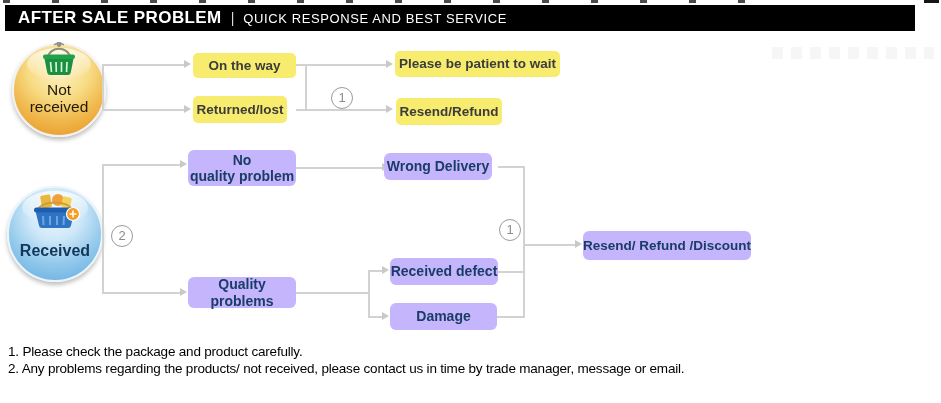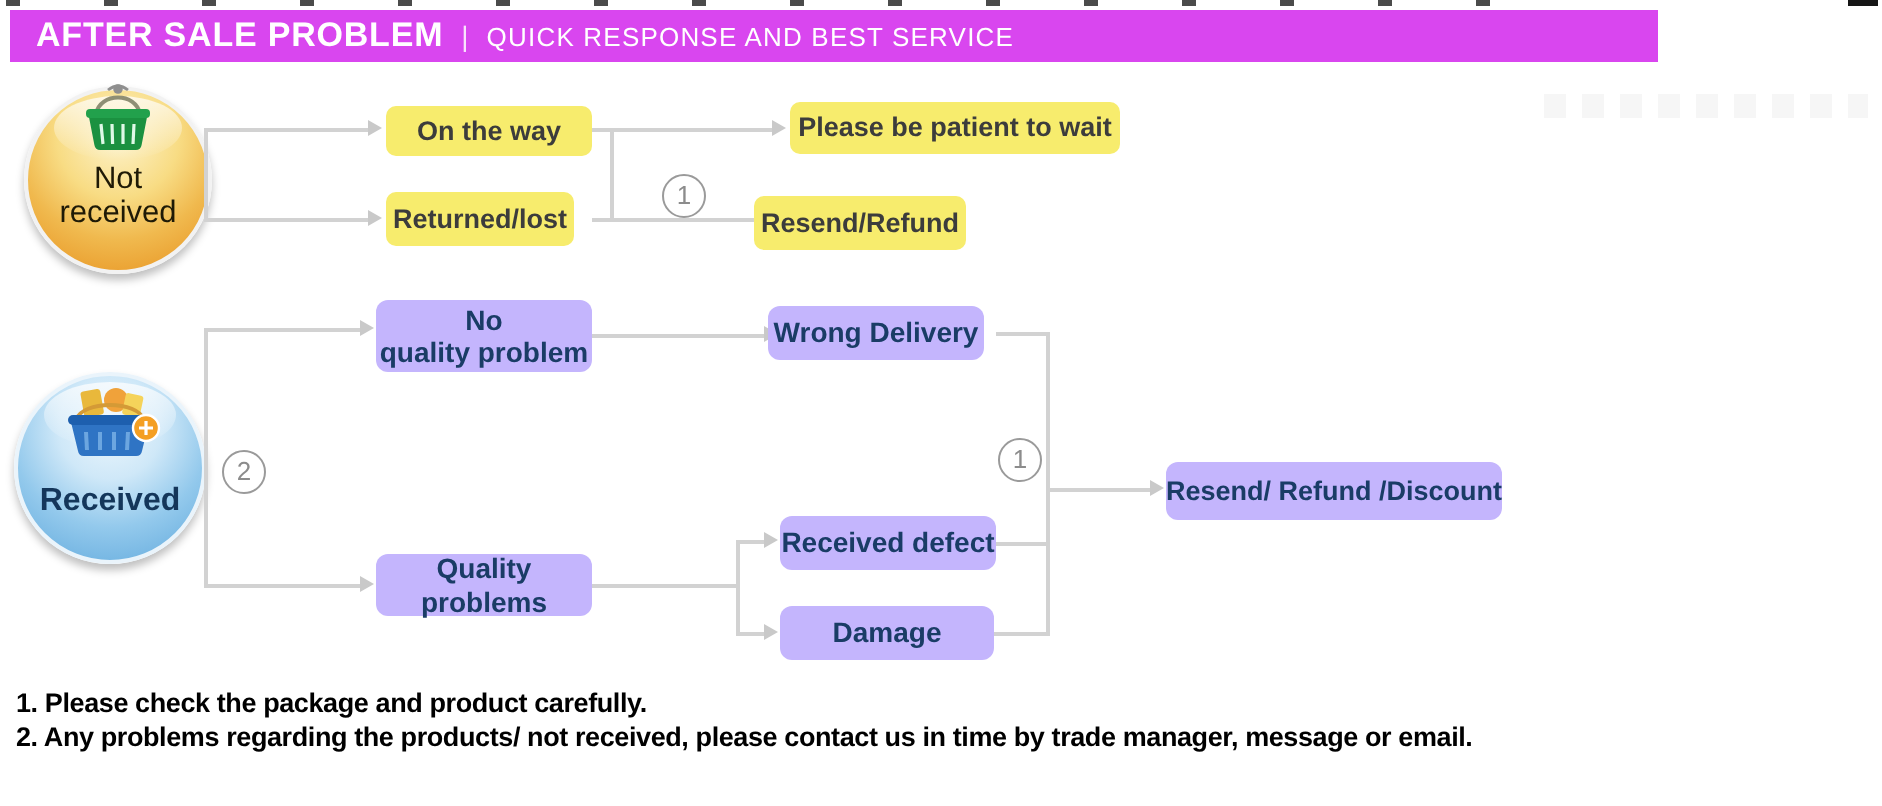--- a/index.html
+++ b/index.html
@@ -7,21 +7,21 @@
         font-family:"Liberation Sans",sans-serif;}
 
   
   .crop-dashes{position:absolute;left:3px;top:0;width:765px;height:3px;
     background:repeating-linear-gradient(90deg,#2b2b2b 0 7px,transparent 7px 49px);opacity:.85;}
   .crop-dash-right{position:absolute;left:924px;top:0;width:15px;height:3px;background:#161616;}
   .faint-ghost{position:absolute;left:772px;top:47px;width:162px;height:12px;opacity:.5;
     background:repeating-linear-gradient(90deg,#ededed 0 11px,transparent 11px 19px);}
 
   
-  .banner{position:absolute;left:5px;top:5px;width:824px;height:26px;background:#d946ef;
+  .banner{position:absolute;left:5px;top:5px;width:910px;height:26px;background:#000000;
     display:flex;align-items:center;padding-left:13px;box-sizing:border-box;color:#fff;}
   .banner .title{font-size:17px;font-weight:800;letter-spacing:.4px;}
   .banner .sep{font-size:14px;font-weight:300;margin:0 9px;opacity:.85;}
   .banner .subtitle{font-size:13px;font-weight:400;letter-spacing:.6px;}
 
   
   .circle{position:absolute;border-radius:50%;text-align:center;
     box-shadow:0 3px 4px rgba(0,0,0,.25);}
   .circle::after{content:"";position:absolute;left:14%;top:3%;width:72%;height:36%;
     border-radius:50%;background:linear-gradient(rgba(255,255,255,.75),rgba(255,255,255,0));
@@ -47,21 +47,21 @@
   .hl{position:absolute;height:2px;background:#D2D2D2;}
   .vl{position:absolute;width:2px;background:#D2D2D2;}
   .arr{position:absolute;width:0;height:0;border-top:4.5px solid transparent;
     border-bottom:4.5px solid transparent;border-left:7px solid #C9C9C9;}
 
   
   .marker{position:absolute;width:20px;height:20px;border:1.5px solid #9A9A9A;border-radius:50%;
     background:#fff;color:#8C8C8C;font-size:13px;line-height:20px;text-align:center;z-index:4;}
 
   
-  .notes{position:absolute;left:8px;top:343px;color:#000;font-size:13.5px;font-weight:700;
+  .notes{position:absolute;left:8px;top:343px;color:#000;font-size:13.5px;font-weight:400;
     letter-spacing:-0.2px;line-height:17px;}
 </style>
 </head>
 <body>
 
 <div id="page">
 
   <div class="crop-dashes"></div>
   <div class="crop-dash-right"></div>
   <div class="faint-ghost"></div>
@@ -108,21 +108,21 @@
   <div class="hl" style="left:296px;top:64px;width:90px"></div>
   <div class="arr" style="left:386px;top:60px"></div>
   <div class="hl" style="left:296px;top:109px;width:90px"></div>
   <div class="arr" style="left:386px;top:105px"></div>
   <div class="vl" style="left:305px;top:64px;height:47px"></div>
   <div class="marker" style="left:331px;top:87px">1</div>
 
   <div class="ybox" style="left:395px;top:51px;width:165px;height:26px">
     <span>Please be patient to wait</span>
   </div>
-  <div class="ybox" style="left:377px;top:98px;width:106px;height:27px">
+  <div class="ybox" style="left:396px;top:98px;width:106px;height:27px">
     <span>Resend/Refund</span>
   </div>
 
   <div class="circle circle-blue">
     <svg class="basket" width="54" height="42" viewBox="0 0 54 42">
       <rect x="13" y="5" width="10" height="13" rx="1.5" fill="#E9B83B" transform="rotate(-10 18 11)"></rect>
       <circle cx="30" cy="10" r="6" fill="#F0A23A"></circle>
       <rect x="34" y="7" width="9" height="11" rx="1.5" fill="#F5D35A" transform="rotate(12 38 12)"></rect>
       <path d="M10 20 C13 10 41 10 44 20" stroke="#D49A36" stroke-width="2" fill="none"></path>
       <path d="M7 19 h40 l-4 16.5 a3 3 0 0 1 -3 2.5 H14 a3 3 0 0 1 -3 -2.5 Z" fill="#2F74C4"></path>

